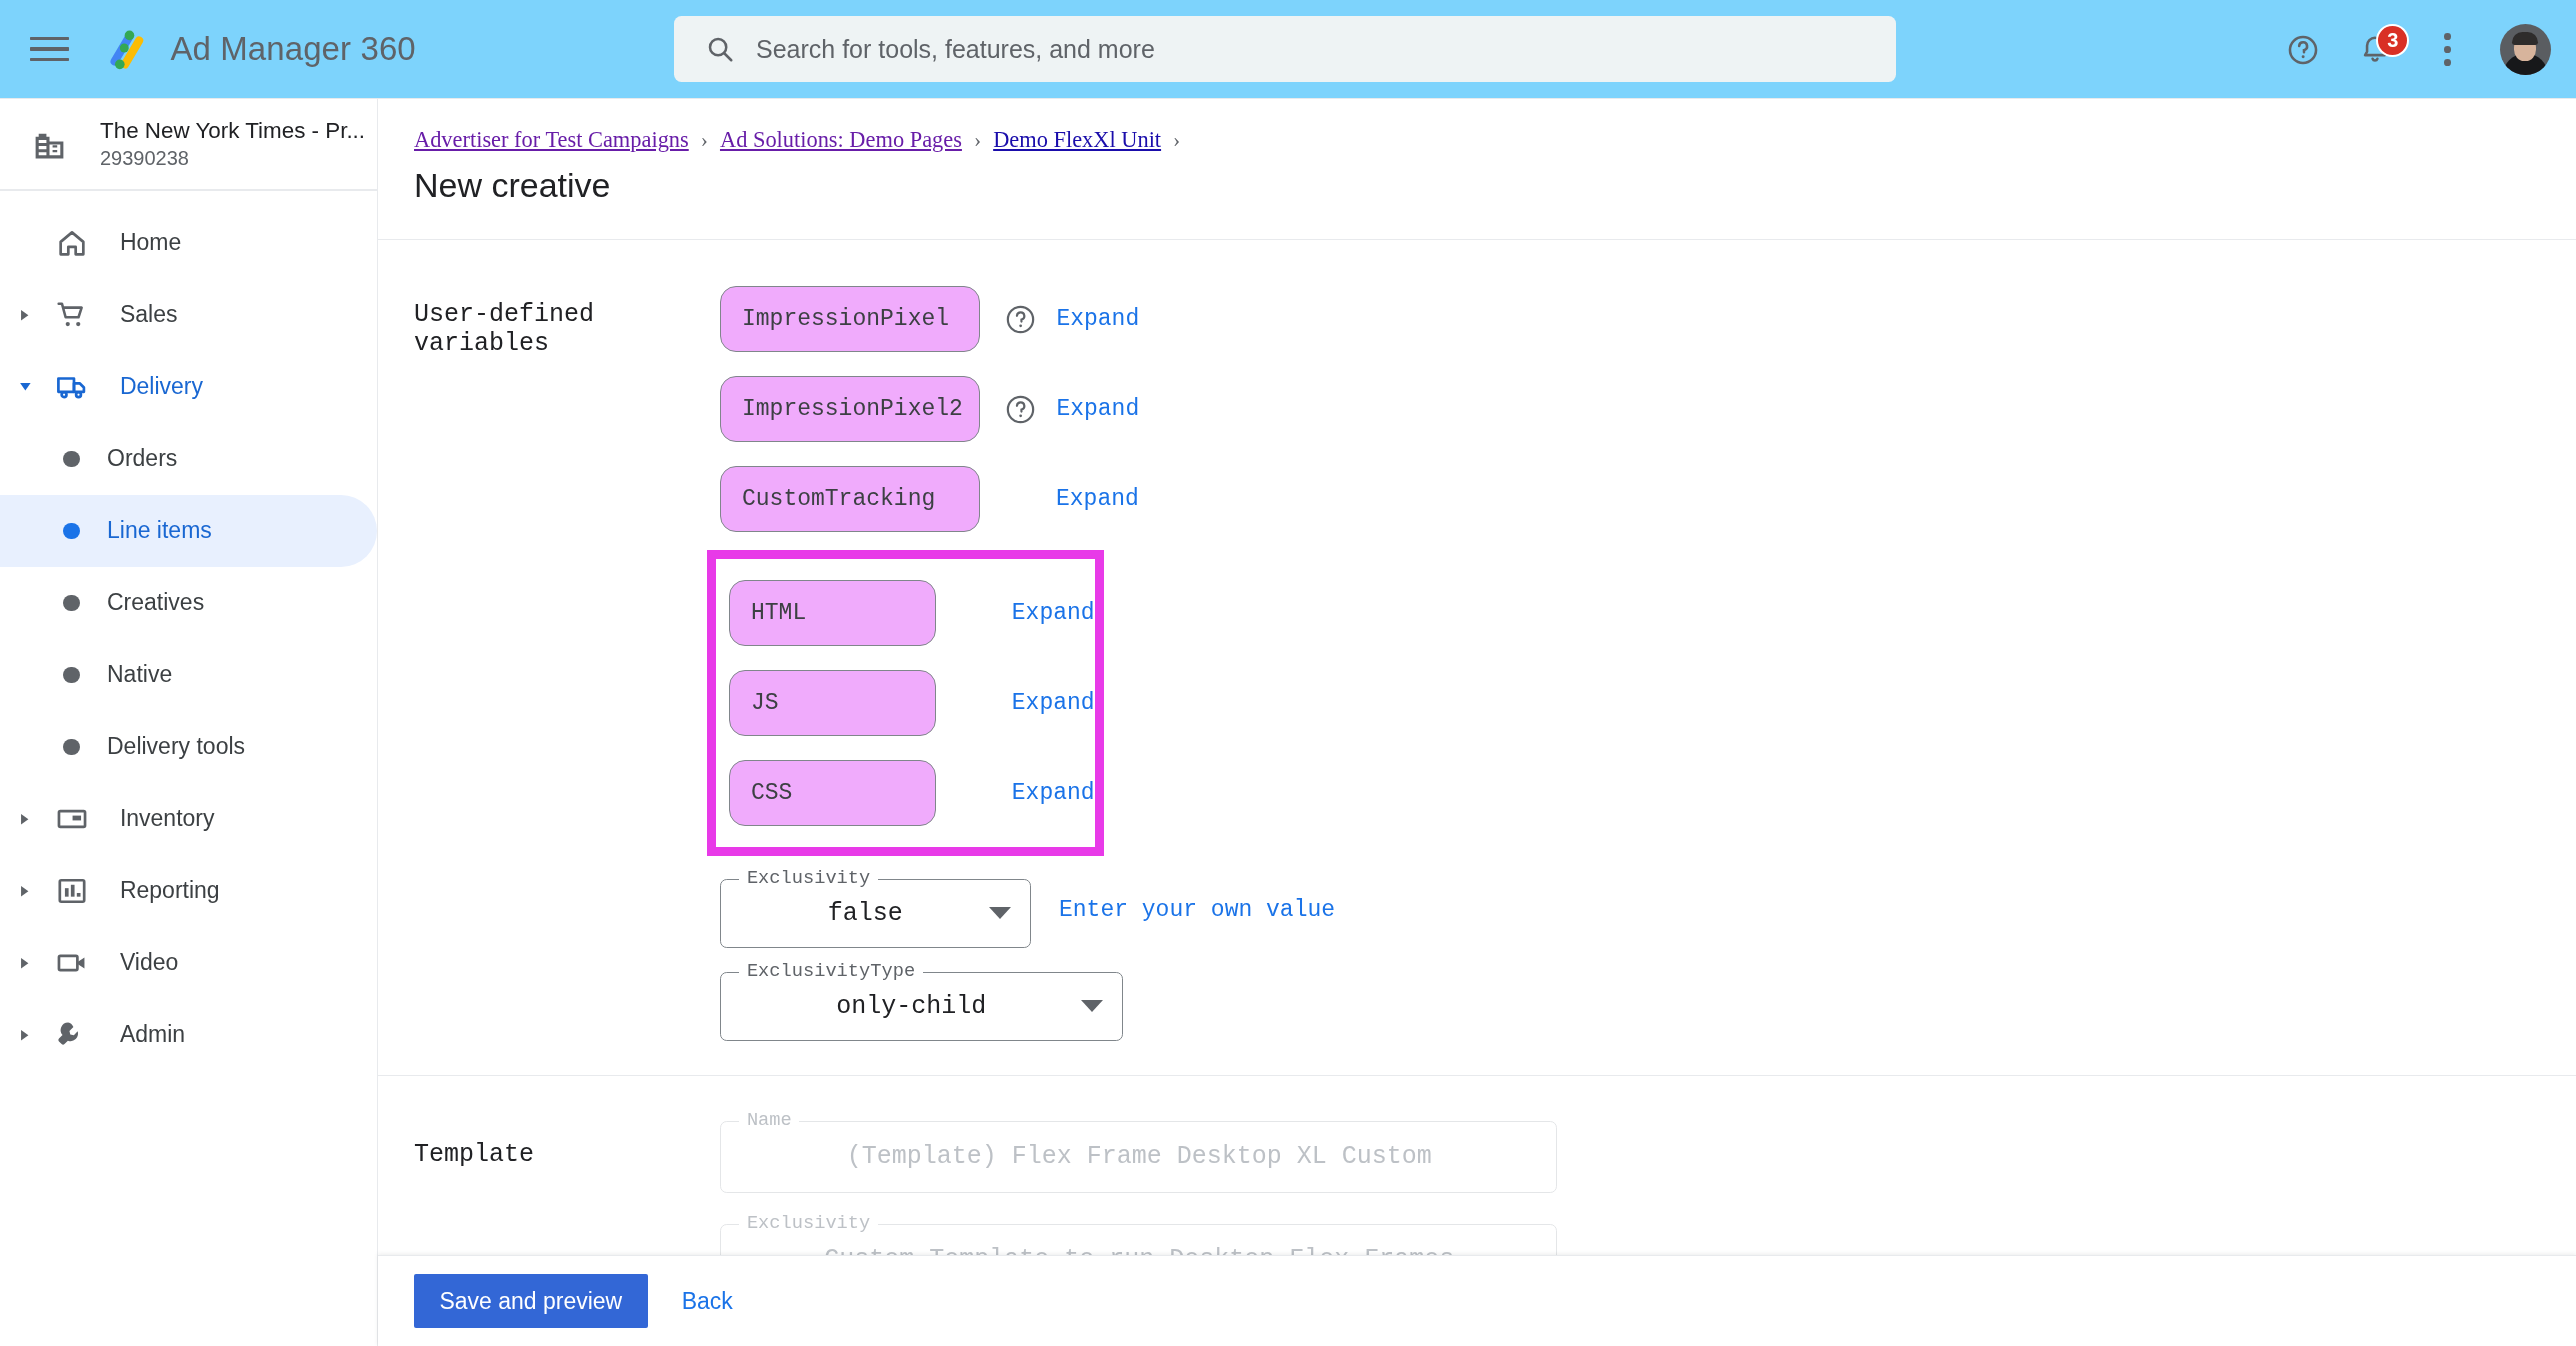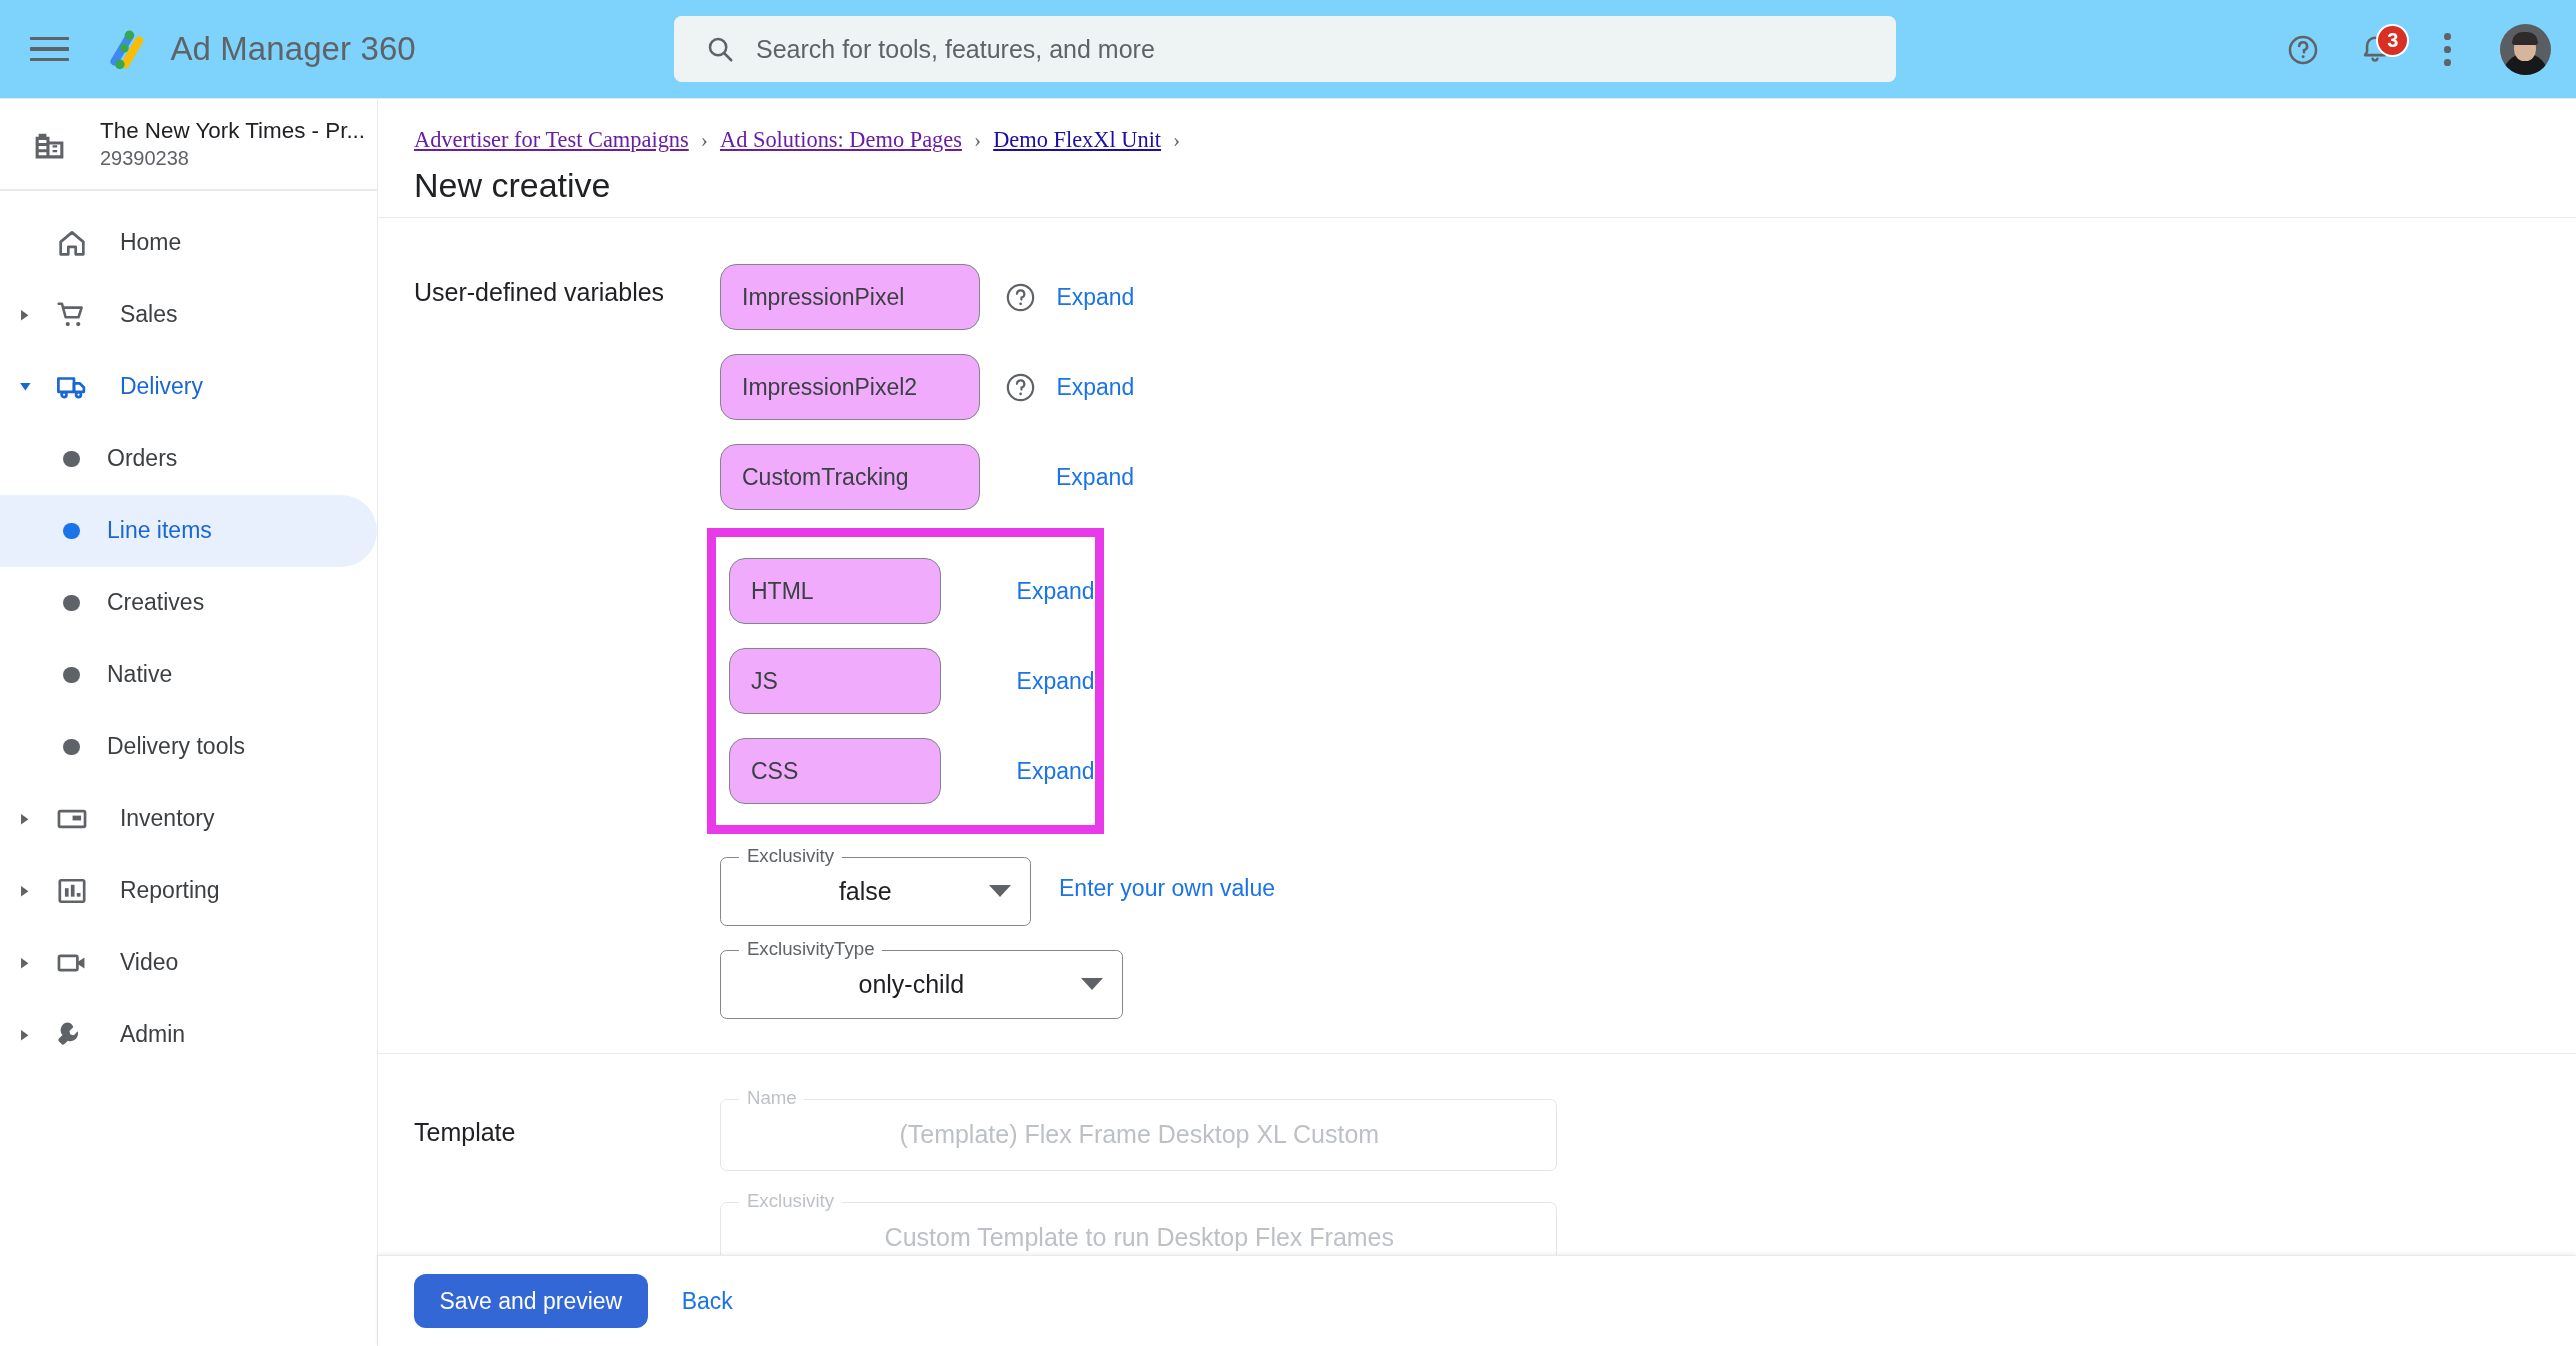--- a/index.html
+++ b/index.html
@@ -98,21 +98,21 @@
 
   
   .content { position:absolute; top:99px; left:378px; width: 2198px; height: 1248px; background:#fff; overflow:hidden; }
   .crumbbar { padding: 28px 0 0 36px; font-family: Liberation Serif, serif; }
   .crumbs { display:flex; align-items:center; gap: 0; font-size: 22.4px; flex-wrap: nowrap; }
   .crumb { color:#681da8; text-decoration: underline; cursor:pointer; white-space:nowrap; }
   .crumb.blue { color:#1a0dab; }
   .sep { color:#5f6368; margin: 0 12px; font-size: 21.7px; }
   .pagetitle { font-size: 34px; color:#202124; margin: 13.4px 0 0 36px; font-weight: 400; }
 
-  .card { margin-top: 12px; border-top: 1.5px solid #e8eaed; }
+  .card { margin-top: 34px; border-top: 1.5px solid #e8eaed; font-family: Liberation Mono, monospace; }
   .section { display:flex; padding: 34px 0 34px 36px; border-bottom: 1.5px solid #e8eaed; }
   .section-label { width: 306px; font-size: 25px; color:#202124; padding-top: 25.4px; flex:none; }
   .section-body { flex: 1; }
 
   .udrow { display:flex; align-items:center; height: 90px; }
   .udfield {
     width: 260px; height: 66px;
     border: 1.5px solid #80868b; border-radius: 16px;
     display:flex; align-items:center; padding-left: 21px;
     font-size: 23px; color:#3c4043; background:#f0abfc; cursor:text;text-align:right;
@@ -148,21 +148,21 @@
   .footer {
     position:absolute; bottom: 0; left: 378px;
     width: 2198px; height: 91px;
     background: #ffffff;
     border-top: 1.5px solid #e8eaed;
     display:flex; align-items:center; padding-left: 36px; gap: 0;
     box-shadow: 0 -1.5px 4.5px rgba(60,64,67,.10);
   }
   .btn-primary {
     background:#3367d6; color:#fff; font-size: 23px;
-    padding: 0 25.4px; height: 54px; border-radius: 12px; border:none;
+    padding: 0 25.4px; height: 54px; border-radius: 2px; border:none;
     display:flex; align-items:center; cursor:pointer;
     font-family: "Liberation Sans", sans-serif;
   }
   .btn-text { color:#1a73e8; font-size: 23px; margin-left: 34px; cursor:pointer; background:none; border:none; font-family:"Liberation Sans", sans-serif; }
 </style>
 </head>
 <body>
 
 <div class="topbar">
 

